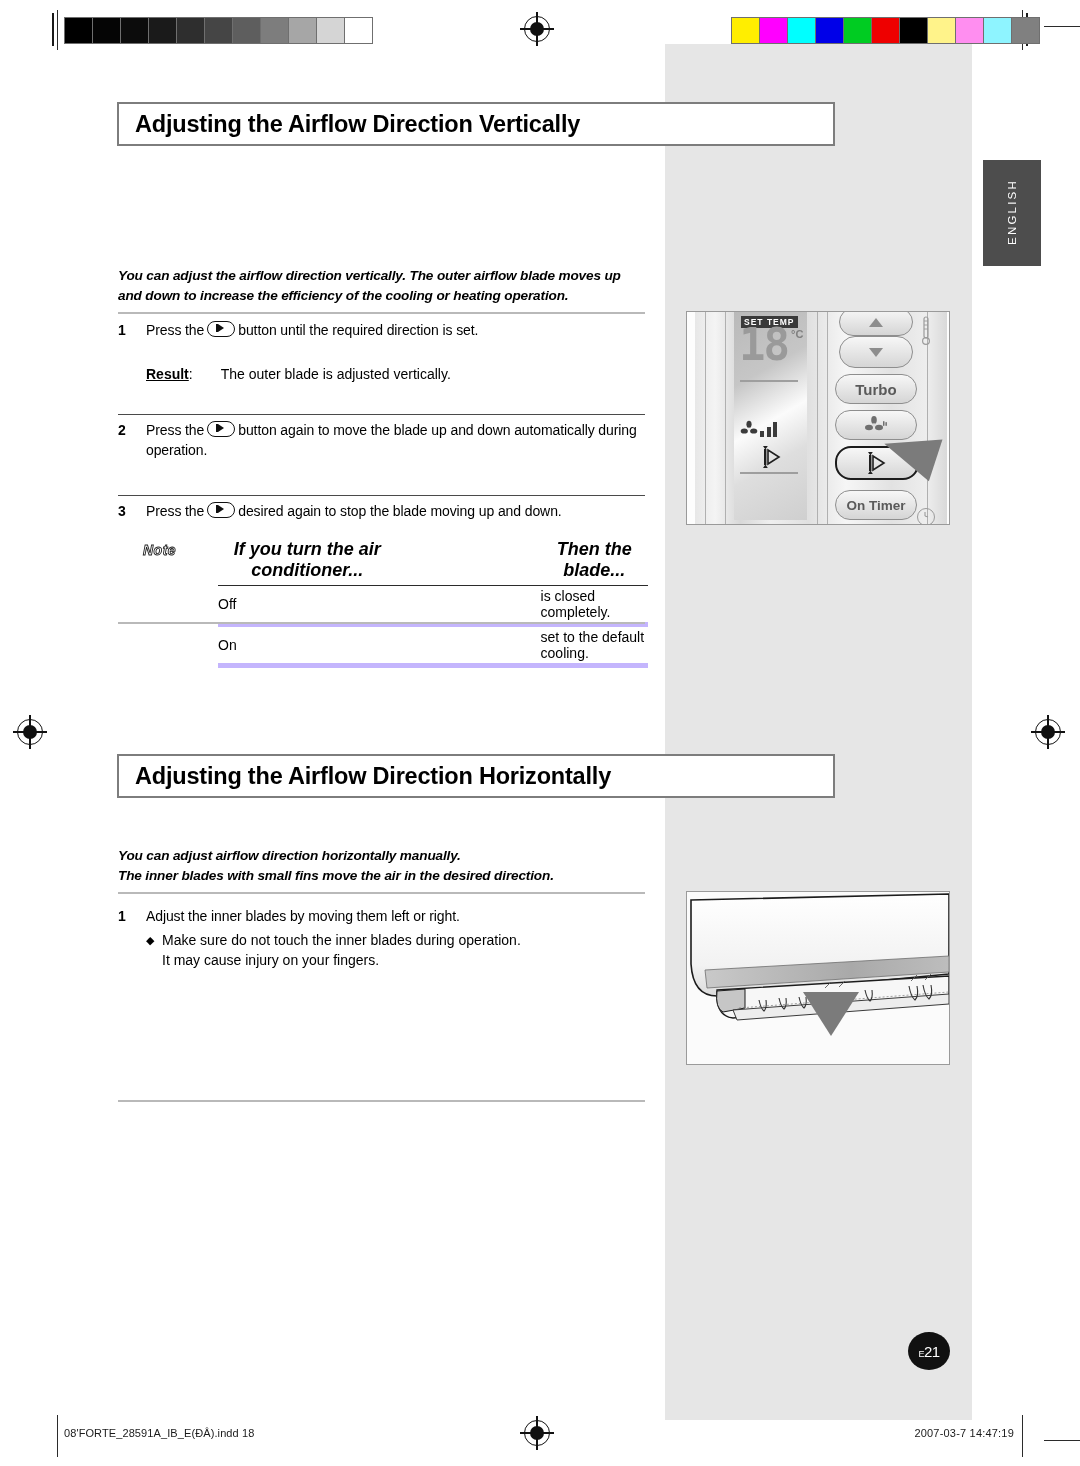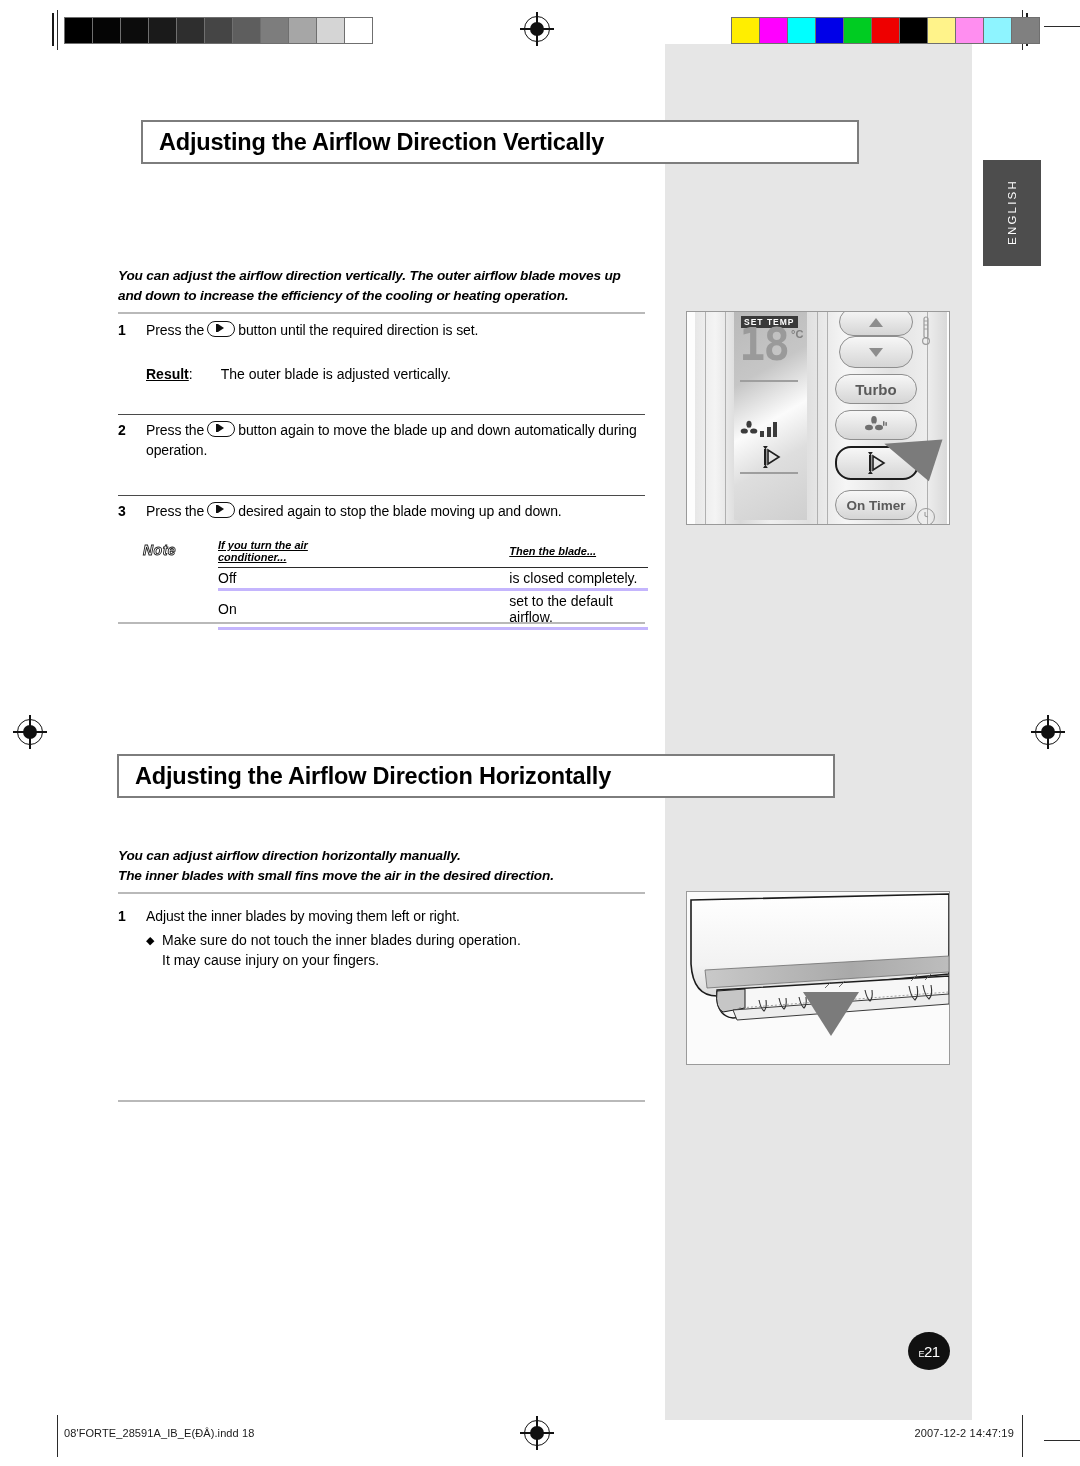--- a/index.html
+++ b/index.html
@@ -65,21 +65,21 @@
   .sec-head{
     position:absolute;left:117px;width:718px;height:44px;
     background:#ffffff;border:2px solid #7d7d7d;
     display:flex;align-items:center;
     box-sizing:border-box;
   }
   .sec-head span{
     font-size:23.5px;font-weight:bold;padding-left:16px;
     letter-spacing:-0.2px;color:#000;
   }
-  #head-vert{top:120px;margin-left:24px;}
+  #head-vert{top:102px;}
   #head-horiz{top:754px;}
 
   
   .intro{
     position:absolute;left:118px;width:530px;
     font-size:13.6px;font-weight:bold;font-style:italic;
     line-height:19.5px;letter-spacing:-0.15px;
   }
   #intro-vert{top:266px;}
   #intro-horiz{top:846px;}
@@ -119,25 +119,25 @@
   #note-block{position:absolute;left:118px;top:538px;width:530px;}
   #note-label{
     position:absolute;left:25px;top:4px;
     font-size:14px;font-weight:bold;font-style:italic;
     color:#fff;
     -webkit-text-stroke:0.9px #222;
     letter-spacing:0.5px;
   }
   #note-tbl{position:absolute;left:100px;top:0;width:430px;border-collapse:collapse;}
   #note-tbl th{
-    text-align:left;font-size:11px;font-weight:bold;font-style:italic;
-    padding:1px 0 4px 0;border-bottom:1.6px solid #2b2b2b;text-decoration:underline;
+    text-align:center;font-size:18px;font-weight:bold;font-style:italic;
+    padding:1px 0 4px 0;border-bottom:1.6px solid #2b2b2b;
   }
   #note-tbl td{
-    font-size:14px;padding:2px 0 2px 0;border-bottom:3px solid #c4b5fd;
+    font-size:14px;padding:2px 0 2px 0;border-bottom:5px solid #c4b5fd;
   }
   #note-tbl td.c2, #note-tbl th.c2{padding-left:144px;}
 
   
   .bullets{position:absolute;left:146px;font-size:14px;line-height:20px;}
   .bullets .b{position:absolute;left:0;top:0;font-size:11px;}
   .bullets .bt{display:block;margin-left:16px;}
 
   
   #remote-fig{
@@ -338,21 +338,21 @@
           <th class="c2">Then the blade...</th>
         </tr>
       </thead>
       <tbody>
         <tr>
           <td>Off</td>
           <td class="c2">is closed completely.</td>
         </tr>
         <tr>
           <td>On</td>
-          <td class="c2">set to the default airflow.</td>
+          <td class="c2">set to the default cooling.</td>
         </tr>
       </tbody>
     </table>
   </div>
 
   <div class="rule" style="top:622px"></div>
 
   <div id="remote-fig">
     <div id="remote-body"></div>
     <div class="rline" style="left:18px"></div>
@@ -503,15 +503,15 @@
       </g>
     </svg>
     <div id="unit-arrow"></div>
   </div>
 
   <div id="pagebadge">
     <span><em>E</em><span>21</span></span>
   </div>
 
   <div id="footer-file">08'FORTE_28591A_IB_E(ÐÂ).indd   18</div>
-  <div id="footer-date">2007-12-2   14:47:19</div>
+  <div id="footer-date">2007-03-7   14:47:19</div>
 
 </div>
 
 </body></html>

